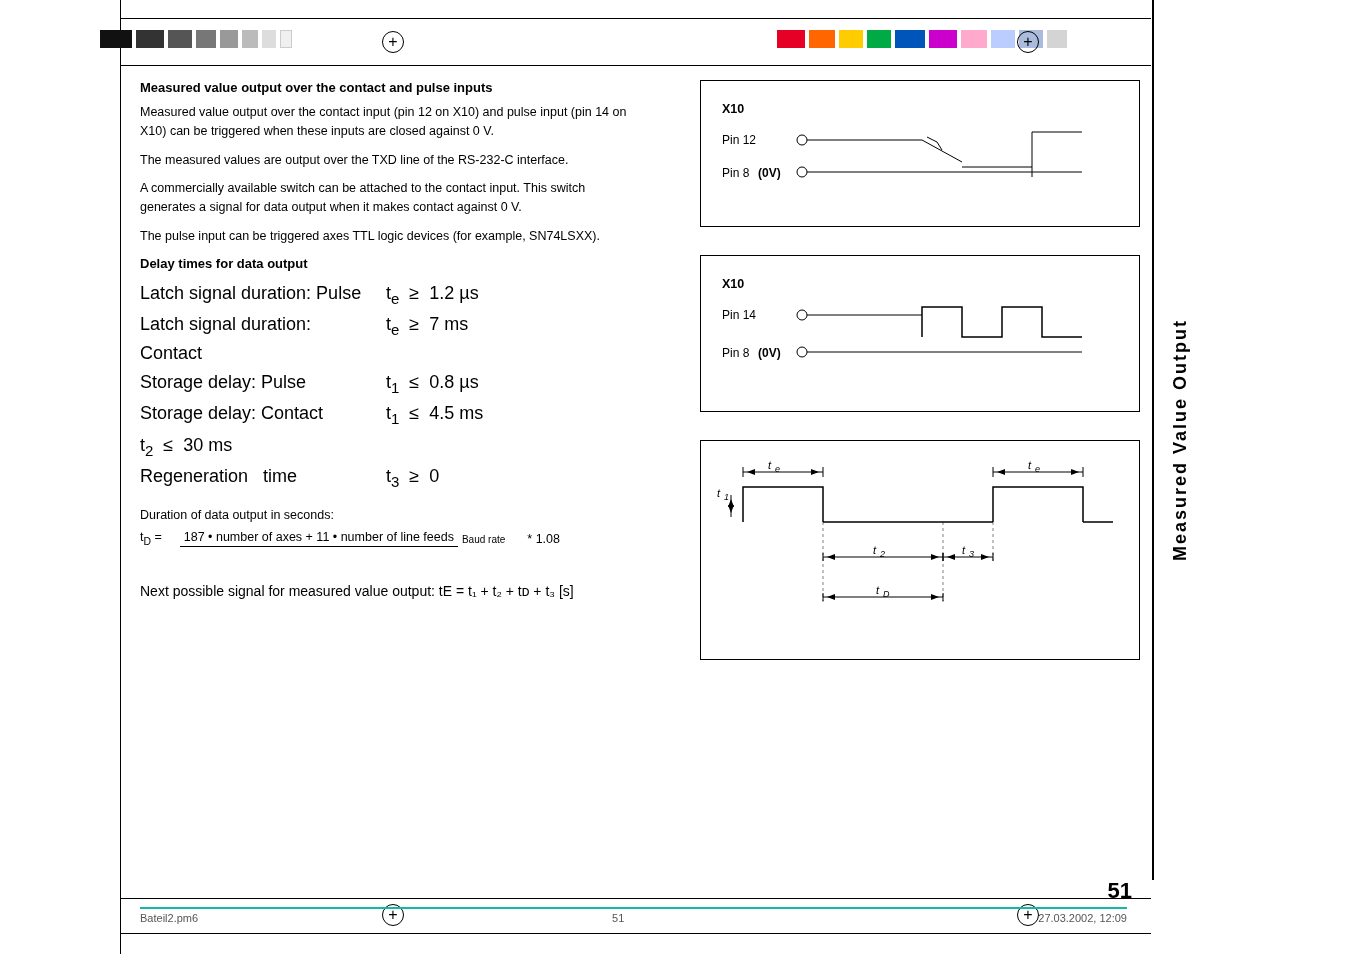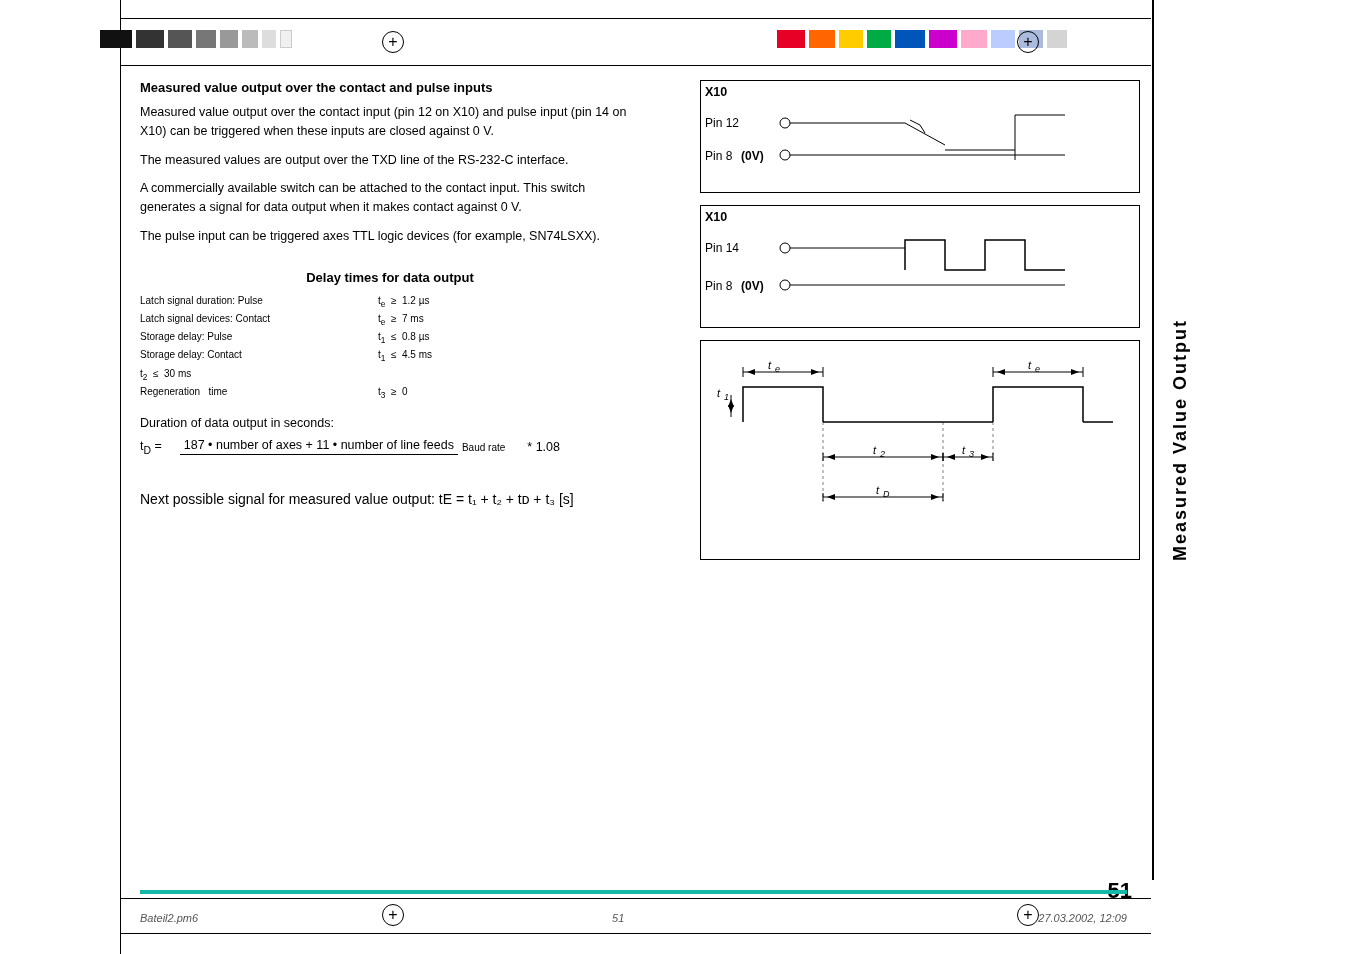--- a/index.html
+++ b/index.html
@@ -59,23 +59,23 @@
       line-height: 1.5;
       margin-bottom: 10px;
     }
 
     .delay-table {
       margin-top: 4px;
       margin-bottom: 14px;
     }
     .delay-row {
       display: flex;
-      gap: 8px;
+      gap: 16px;
       line-height: 1.6;
-      font-size: 10px;
+      font-size: 18px;
     }
     .delay-label {
       width: 230px;
     }
     .delay-value {
       width: 180px;
     }
 
     .formula-section {
       margin-top: 10px;
@@ -114,22 +114,22 @@
     .right-content {
       position: absolute;
       top: 80px;
       left: 700px;
       width: 440px;
     }
 
     
     .diagram-box {
       border: 1px solid #000;
-      padding: 4px;
-      margin-bottom: 12px;
+      padding: 21px;
+      margin-bottom: 28px;
       background: #fff;
     }
 
     .diagram-label {
       font-weight: bold;
       font-size: 12.5px;
       margin-bottom: 6px;
     }
 
     
@@ -176,23 +176,22 @@
     
     .footer {
       position: absolute;
       bottom: 30px;
       left: 140px;
       right: 80px;
       display: flex;
       justify-content: space-between;
       font-size: 11px;
       color: #555;
-      border-top: 4px solid #14b8a6;
-      padding-top: 18px;
-      font-style: italic;
+      border-top: 2px solid #14b8a6;
+      padding-top: 3px;
     }
 
     
     .left-border-line {
       position: absolute;
       left: 120px;
       top: 0;
       bottom: 0;
       width: 1px;
       background: #000;
@@ -258,29 +257,29 @@
   <div class="circle-mark" style="bottom:28px;right:168px;"></div>
 
   <div class="left-content">
 
     <div class="section-title">Measured value output over the contact and pulse inputs</div>
     <div class="body-text">Measured value output over the contact input (pin 12 on X10) and pulse input (pin 14 on X10) can be triggered when these inputs are closed against 0 V.</div>
     <div class="body-text">The measured values are output over the TXD line of the RS-232-C interface.</div>
     <div class="body-text">A commercially available switch can be attached to the contact input. This switch generates a signal for data output when it makes contact against 0 V.</div>
     <div class="body-text">The pulse input can be triggered axes TTL logic devices (for example, SN74LSXX).</div>
 
-    <div class="section-title" style="margin-top:24px;text-align:center;">Delay times for data output</div>
+    <div class="section-title" style="margin-top:10px;">Delay times for data output</div>
 
     <div class="delay-table">
       <div class="delay-row">
         <span class="delay-label">Latch signal duration: Pulse</span>
         <span class="delay-value">t<sub>e</sub> &nbsp;≥&nbsp; 1.2 µs</span>
       </div>
       <div class="delay-row">
-        <span class="delay-label">Latch signal devices: Contact</span>
+        <span class="delay-label">Latch signal duration: Contact</span>
         <span class="delay-value">t<sub>e</sub> &nbsp;≥&nbsp; 7 ms</span>
       </div>
       <div class="delay-row">
         <span class="delay-label">Storage delay: Pulse</span>
         <span class="delay-value">t<sub>1</sub> &nbsp;≤&nbsp; 0.8 µs</span>
       </div>
       <div class="delay-row">
         <span class="delay-label">Storage delay: Contact</span>
         <span class="delay-value">t<sub>1</sub> &nbsp;≤&nbsp; 4.5 ms</span>
       </div>

